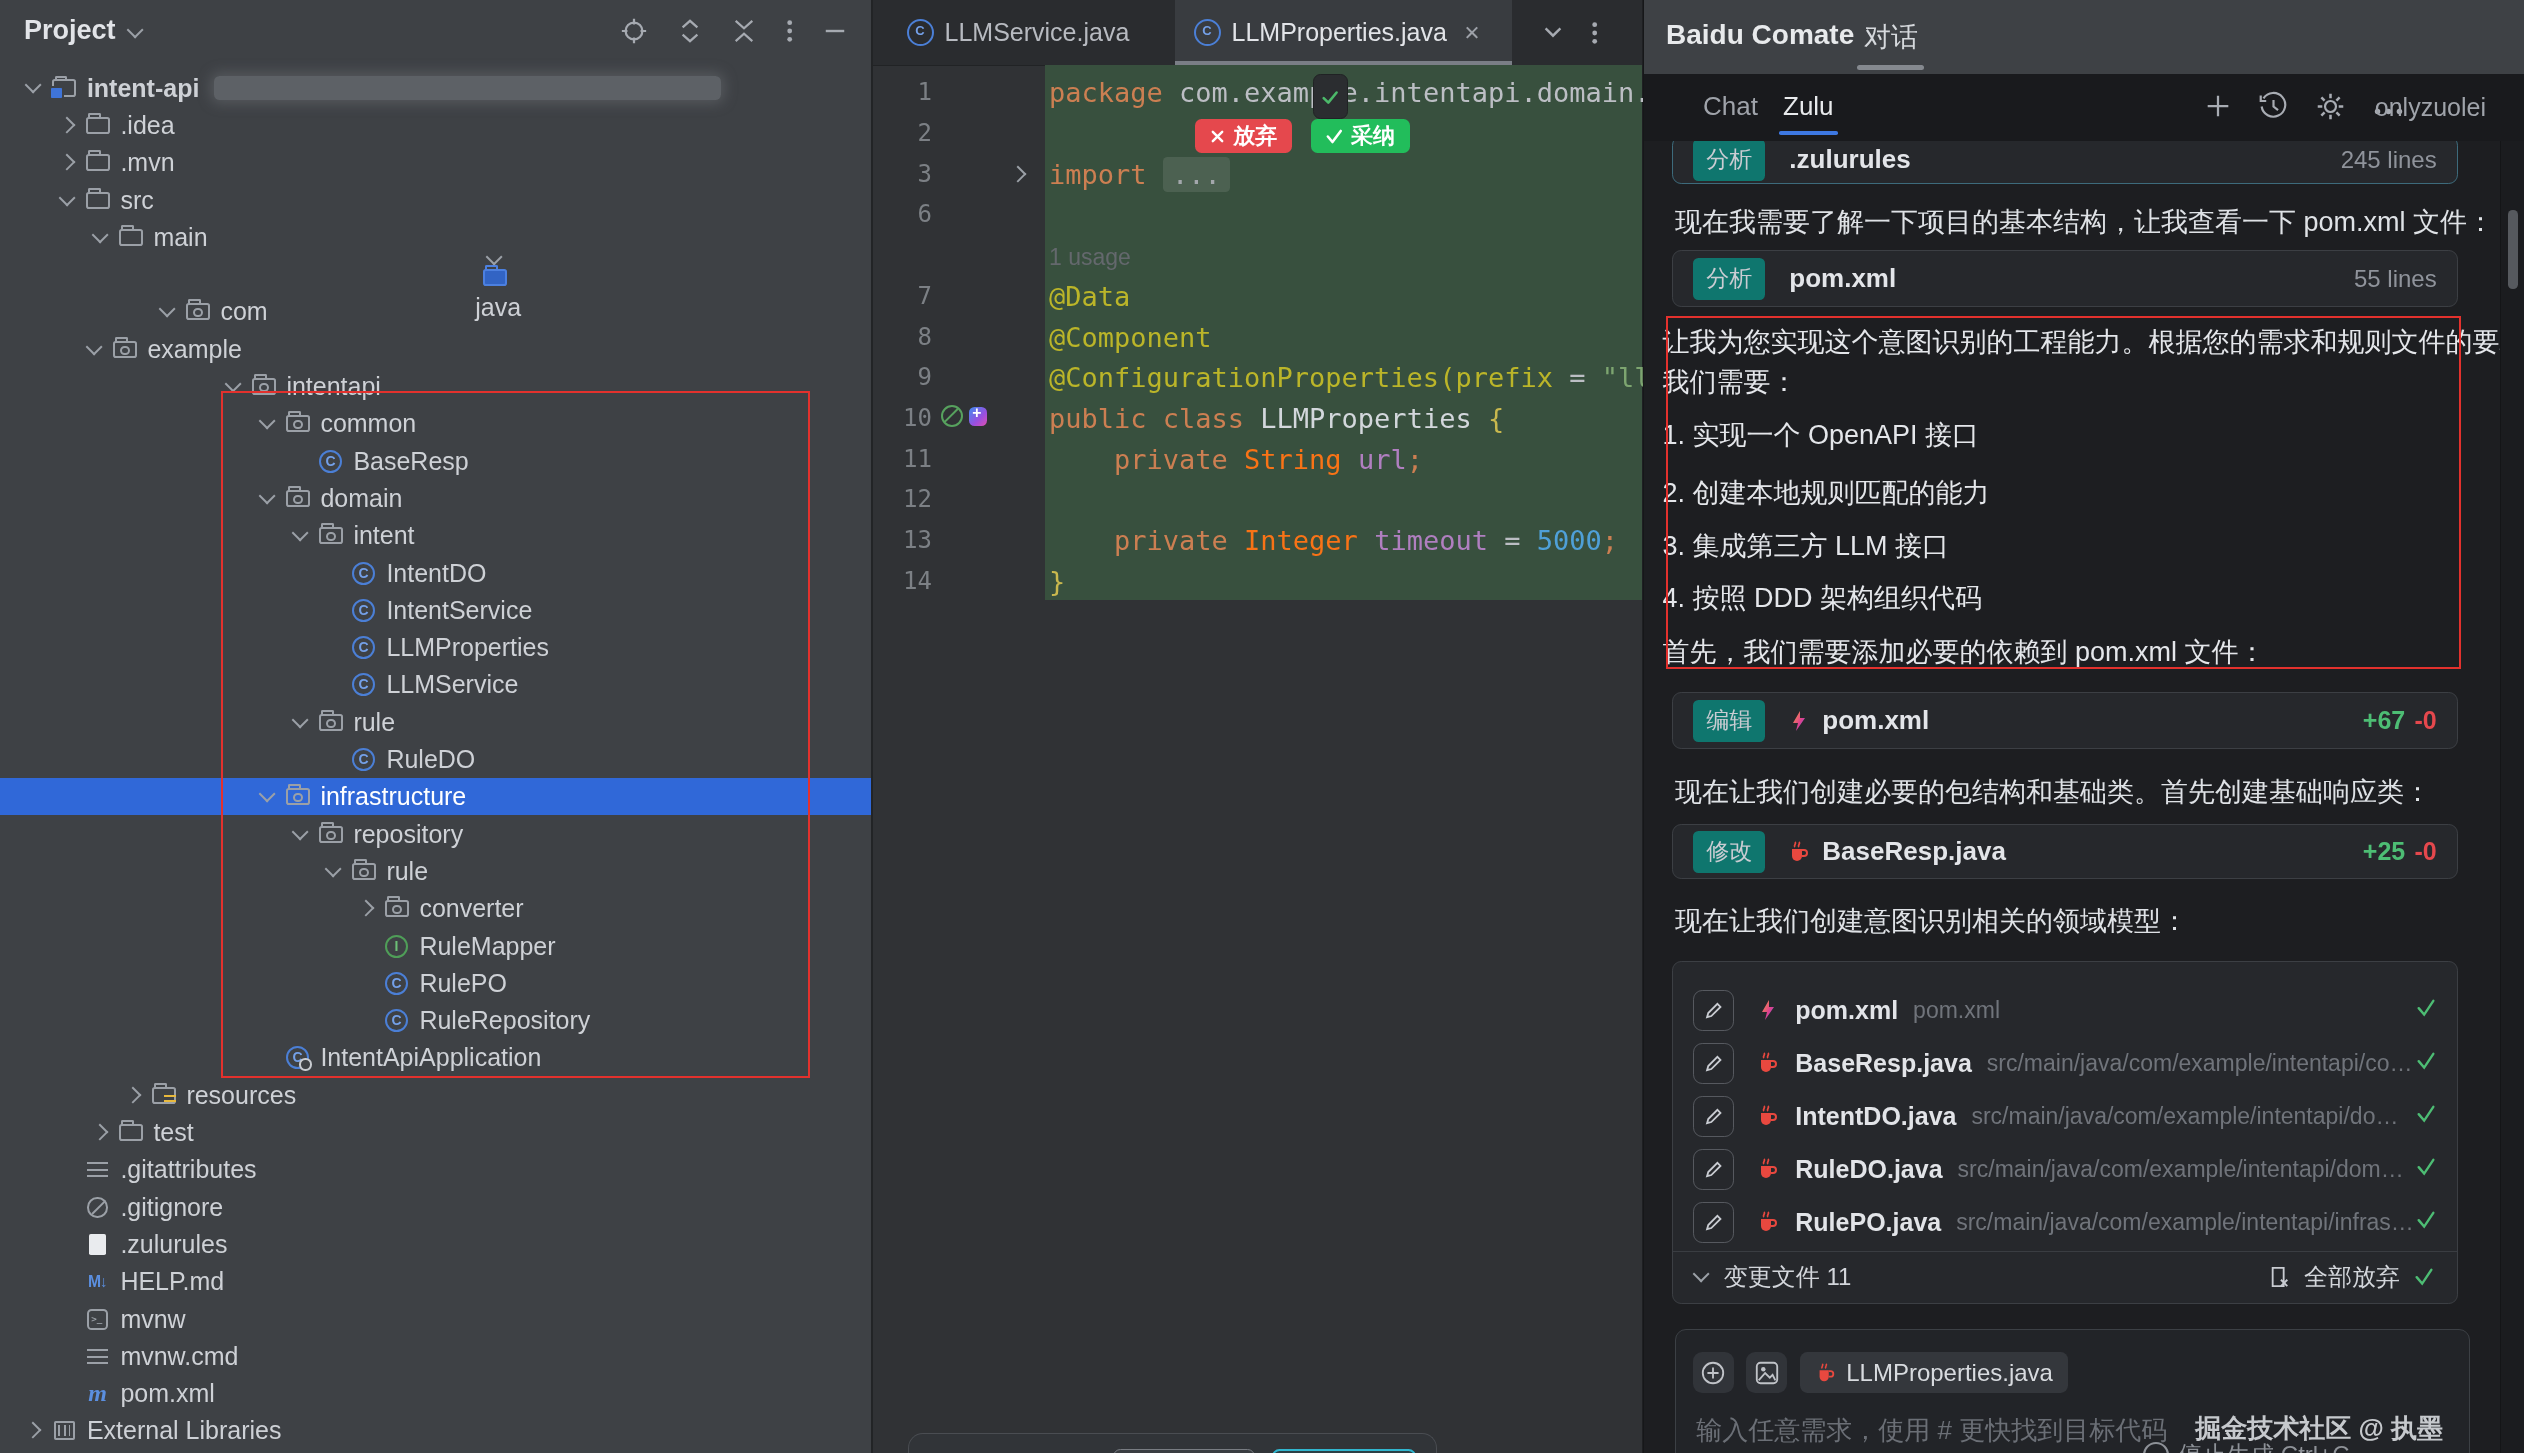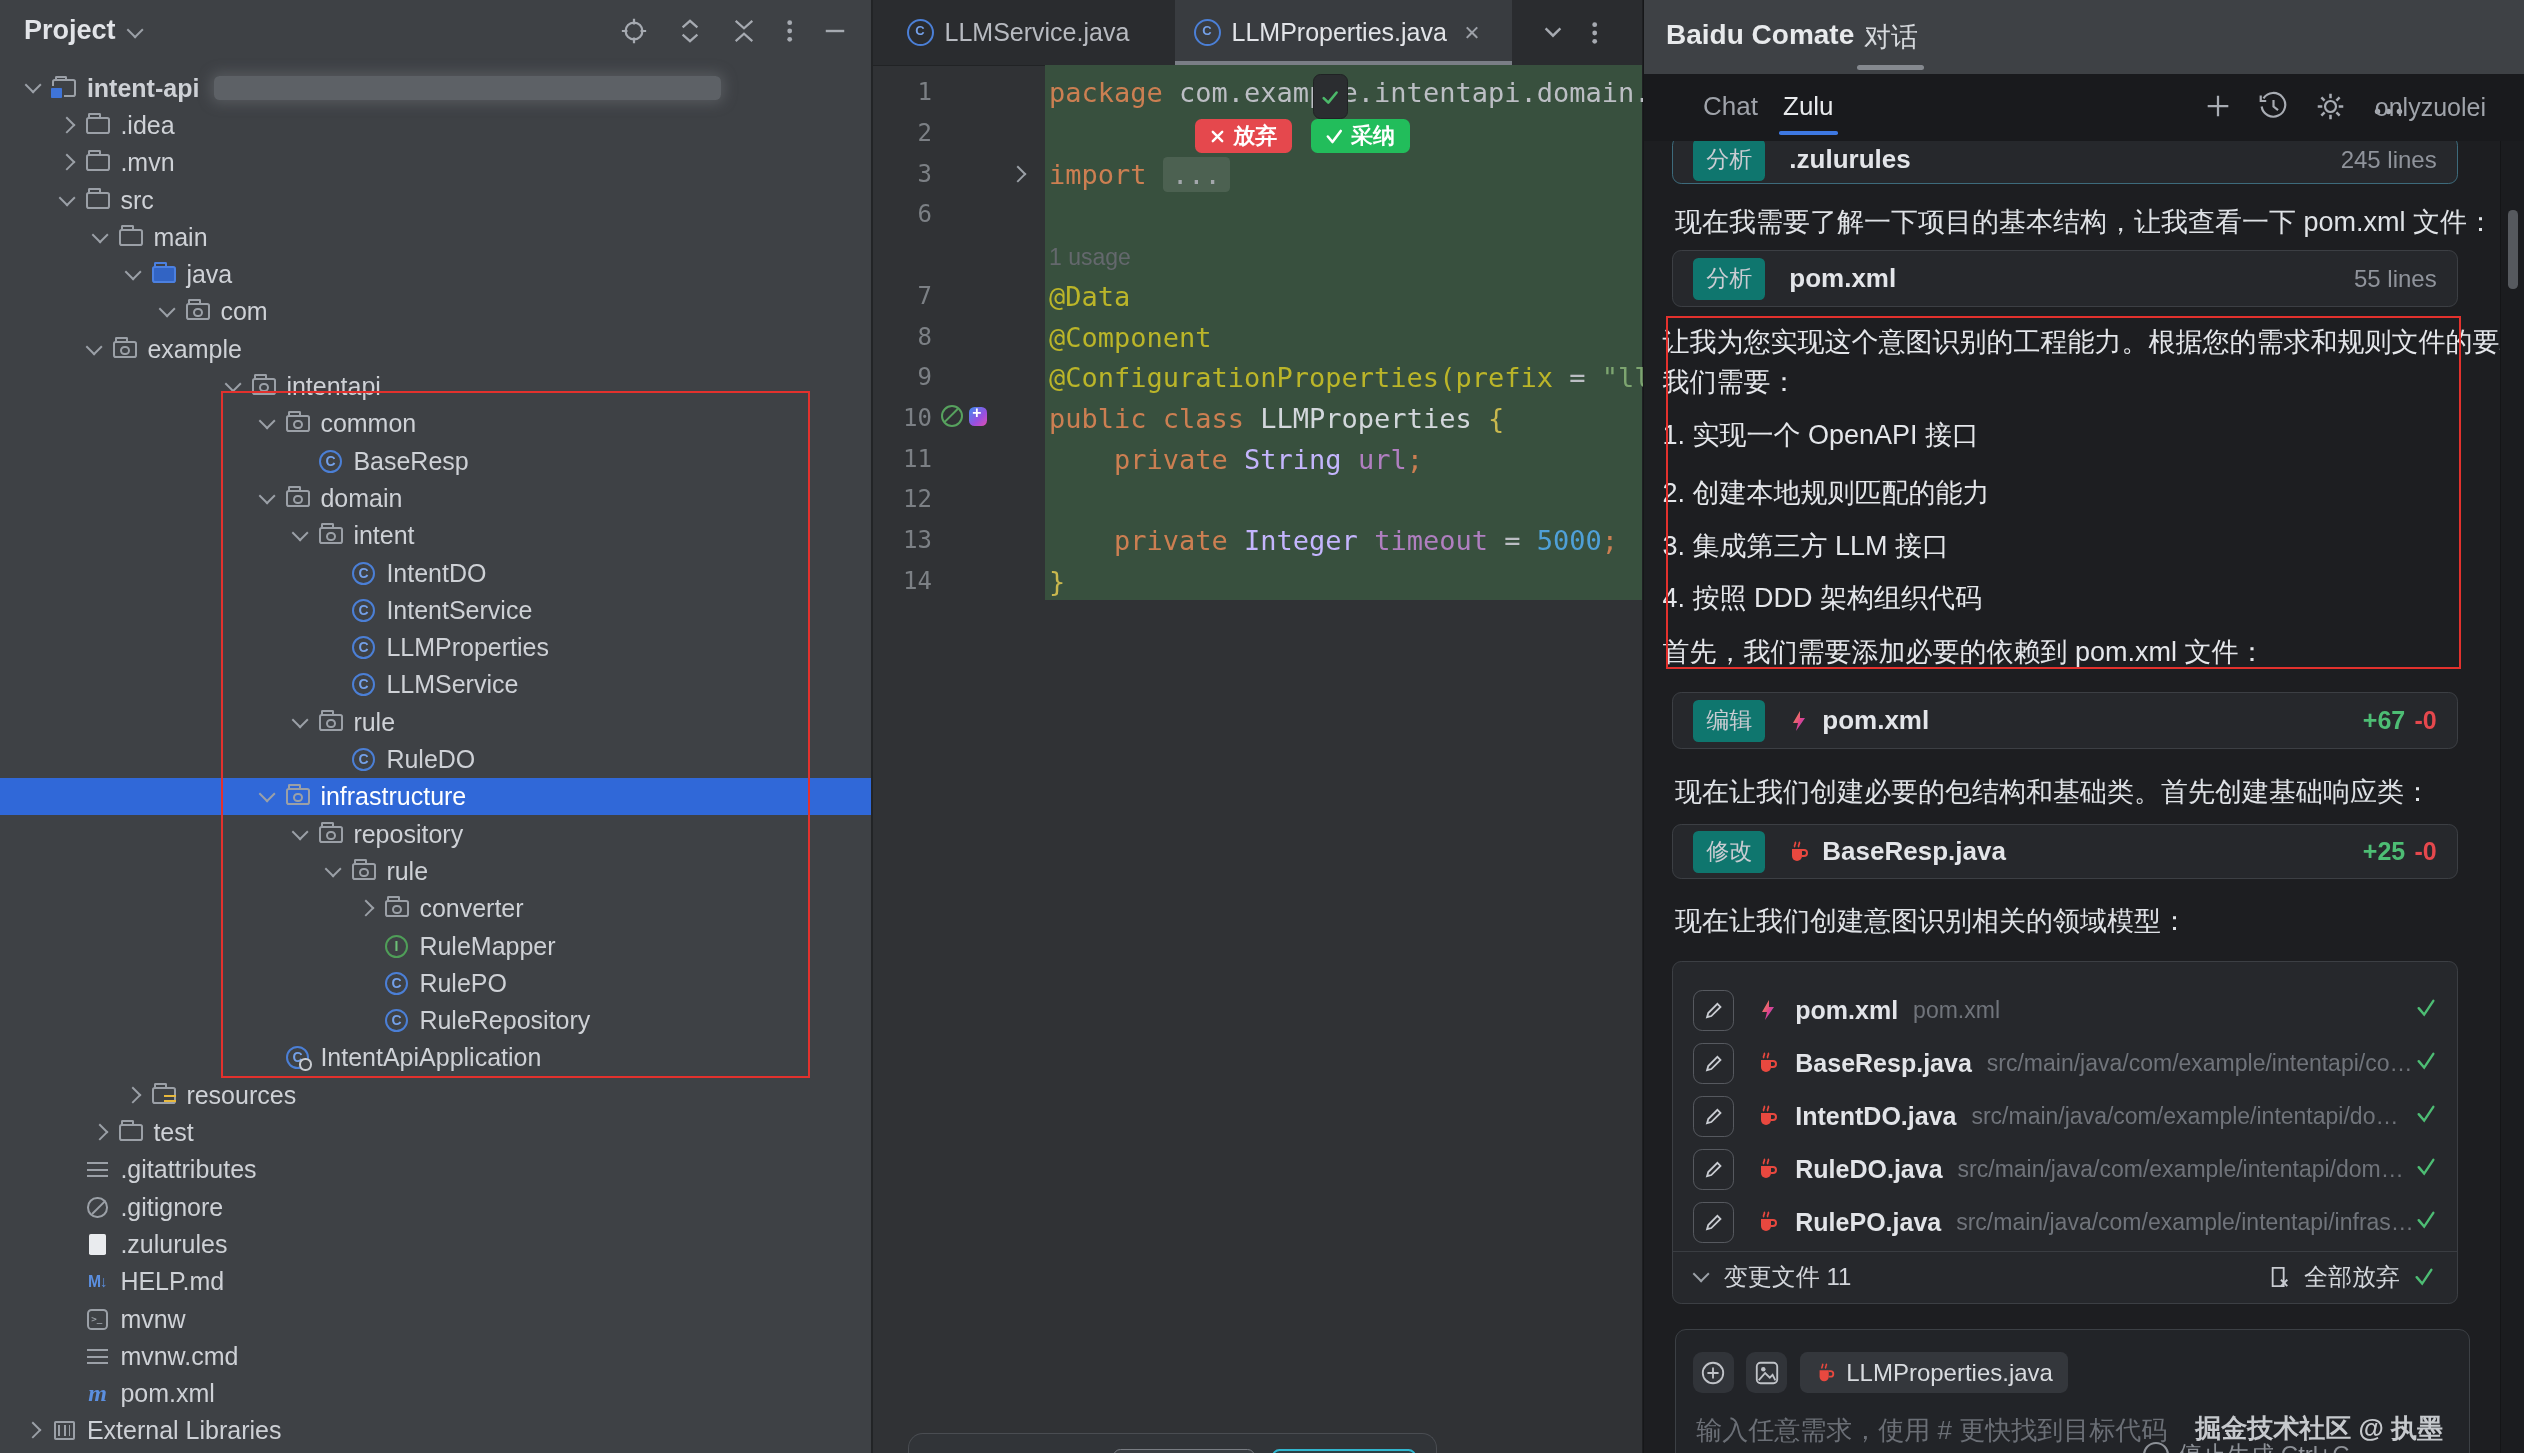--- a/index.html
+++ b/index.html
@@ -58,21 +58,21 @@
   .tab.active::after{content:'';position:absolute;left:0;right:0;bottom:0;height:3.7px;background:#7a7e86;}
   .cico{width:23px;height:23px;border:2.2px solid #4b7fd6;border-radius:50%;color:#74a0e8;font-size:13px;font-weight:700;line-height:20.3px;text-align:center;flex:none;}
   .tab-x{color:#9da1a8;font-size:20.3px;margin-left:5.5px;}
   .tb-ico{position:absolute;top:20.3px;color:#a6aab1;}
   .ed-body{position:absolute;left:0;top:65px;right:0;bottom:0;font-family:"DejaVu Sans Mono","Liberation Mono",monospace;}
   .diff-green{position:absolute;left:172px;top:0;right:0;height:535px;background:#38503e;}
   .cline{position:absolute;left:0;right:0;height:41px;line-height:41px;font-size:27px;}
   .cnum{position:absolute;left:0;width:59px;text-align:right;color:#7c8085;font-size:24px;}
   .ctext{position:absolute;left:176px;white-space:pre;}
   .kw{color:#cc7f52}.ann{color:#bbb529}.pln{color:#bcbec4}.str{color:#7da570}
-  .cls{color:#d3d7dc}.typ{color:#c4b5fd}.fld{color:#b07fc0}.num{color:#4fa0d8}
+  .cls{color:#d3d7dc}.typ{color:#f97316}.fld{color:#b07fc0}.num{color:#4fa0d8}
   .brace{color:#c9b84e}
   .fold{color:#a3a7ac;background:rgba(255,255,255,.10);padding:1.8px 9.2px;border-radius:4.6px;}
   .inlay{color:#64686d;font-size:23px;font-family:"Liberation Sans",sans-serif;}
   .gut-fold{position:absolute;left:139px;top:14px;}
   .gut-icons{position:absolute;left:68px;top:7.4px;display:flex;gap:5.5px;align-items:center;}
   .spr1{width:22px;height:22px;border:2.4px solid #57a25e;border-radius:50%;position:relative;box-sizing:border-box;}
   .spr1::after{content:'';position:absolute;left:7.4px;top:-1.8px;width:2.4px;height:19.4px;background:#57a25e;transform:rotate(45deg);}
   .spr2{width:18.5px;height:18.5px;border-radius:5.5px;background:linear-gradient(135deg,#3f8cf0,#9a4fe0 60%,#e04fb0);position:relative;}
   .spr2::after{content:'+';position:absolute;left:3.7px;top:-2.8px;color:#fff;font:700 15.7px "Liberation Sans",sans-serif;}
   .approve-box{position:absolute;left:440px;top:9.2px;width:33px;height:43px;background:#2b2d30;border:0.9px solid #202224;border-radius:7.4px;display:flex;align-items:center;justify-content:center;z-index:5;}
@@ -198,21 +198,21 @@
         </div>
         <div class="trow" style="top: 154px; padding-left: 85px;">
           <span class="chevbox">
             <span class="chev"></span>
           </span>
           <span class="icobox">
             <span class="ic ic-folder"></span>
           </span>
           <span class="tlabel">main</span>
         </div>
-        <div class="trow" style="top: 191px; padding-left: 118px;">
+        <div class="trow" style="top: 191px; padding-left: 118px; flex-direction: column;">
           <span class="chevbox">
             <span class="chev"></span>
           </span>
           <span class="icobox">
             <span class="ic ic-folder ic-jfolder"></span>
           </span>
           <span class="tlabel">java</span>
         </div>
         <div class="trow" style="top: 228px; padding-left: 152px;">
           <span class="chevbox">

